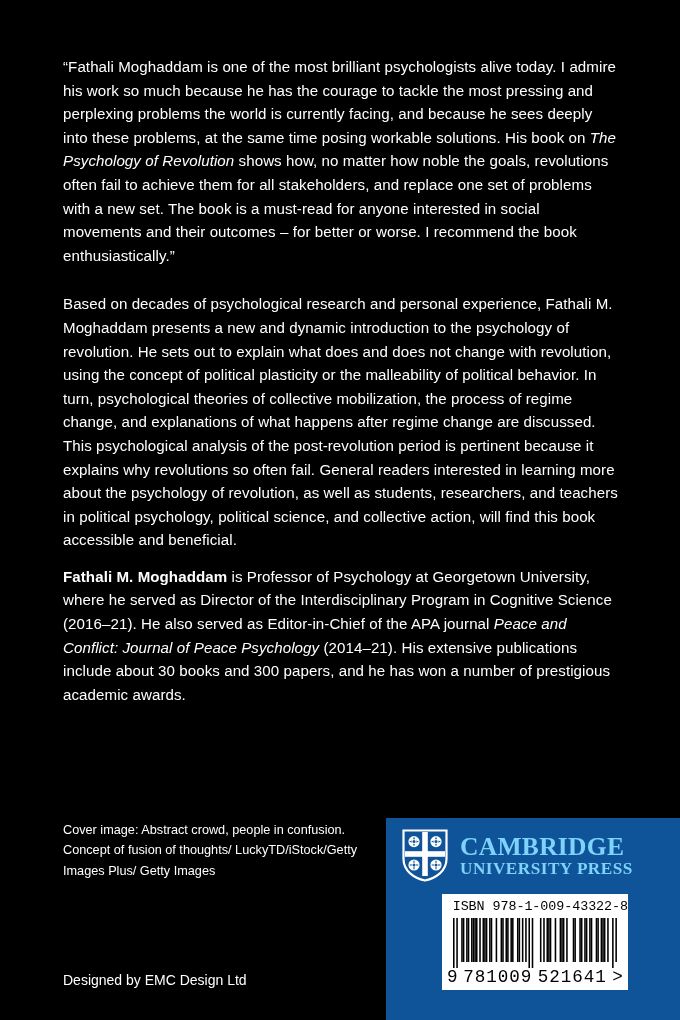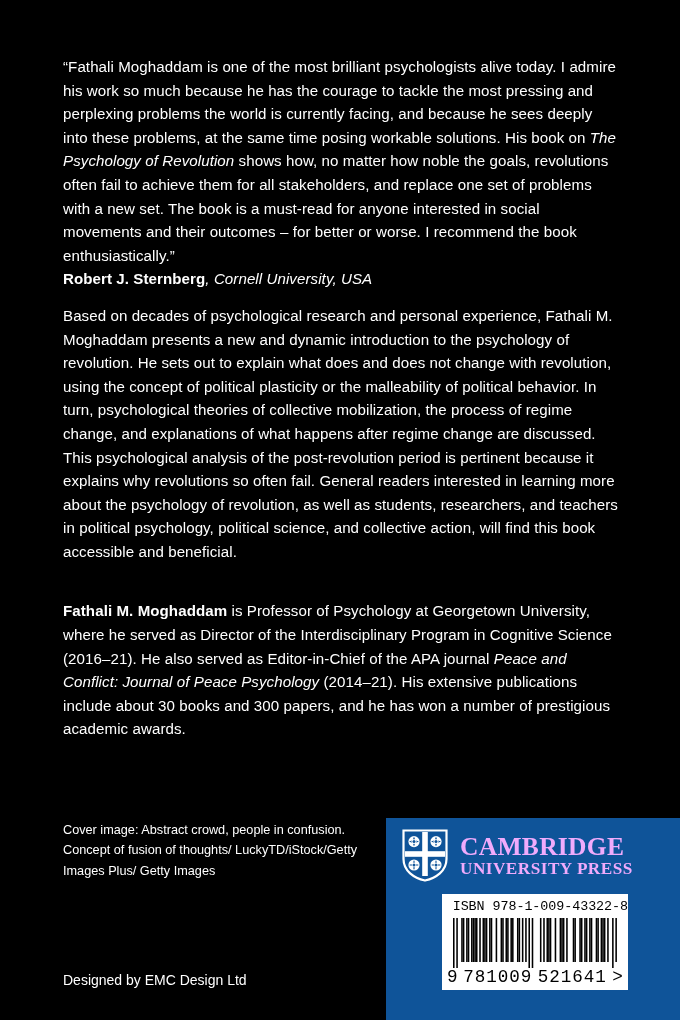--- a/index.html
+++ b/index.html
@@ -19,24 +19,24 @@
   .text-col {
     position:absolute;
     left:63px; top:55px;
     width:556px;
   }
   .para {
     color:#ffffff;
     font-size:15.1px;
     line-height:23.6px;
     letter-spacing:0.005em;
-    margin-bottom:30px;
+    margin-bottom:7px;
   }
   .para:last-child { margin-bottom:0; }
-  .para.endorse { margin-bottom:8px; }
+  .para.endorse { margin-bottom:20px; }
   .attrib { display:block; }
   .b { font-weight:bold; }
   .i { font-style:italic; }
 
   .spacer-1 { height:5px; }
   .spacer-2 { height:6px; }
 
   
   .credit-block {
     position:absolute;
@@ -67,21 +67,21 @@
     left:16px; top:11px;
     display:flex;
     align-items:center;
   }
   .crest {
     width:46px; height:53px;
     flex:0 0 auto;
   }
   .wordmark {
     margin-left:12px;
-    color:#f0abfc;
+    color:#7dd3fc;
     font-family:"Liberation Serif", serif;
     line-height:1;
   }
   .wm-1 {
     display:block;
     font-size:25.5px;
     font-weight:bold;
     letter-spacing:0.012em;
   }
   .wm-2 {
@@ -134,21 +134,20 @@
 </style>
 </head>
 <body>
 
 <div id="cover">
 
   <div class="text-col">
 
     <p class="para endorse">
       <span>“Fathali Moghaddam is one of the most brilliant psychologists alive today. I admire his work so much because he has the courage to tackle the most pressing and perplexing problems the world is currently facing, and because he sees deeply into these problems, at the same time posing workable solutions. His book on </span><span class="i">The Psychology of Revolution</span><span> shows how, no matter how noble the goals, revolutions often fail to achieve them for all stakeholders, and replace one set of problems with a new set. The book is a must-read for anyone interested in social movements and their outcomes – for better or worse. I recommend the book enthusiastically.”</span>
-      <span class="attrib"><span class="b">Robert J. Sternberg</span><span class="i">, Cornell University, USA</span></span>
     </p>
 
     <div class="spacer-1"></div>
 
     <p class="para">Based on decades of psychological research and personal experience, Fathali M. Moghaddam presents a new and dynamic introduction to the psychology of revolution. He sets out to explain what does and does not change with revolution, using the concept of political plasticity or the malleability of political behavior. In turn, psychological theories of collective mobilization, the process of regime change, and explanations of what happens after regime change are discussed. This psychological analysis of the post-revolution period is pertinent because it explains why revolutions so often fail. General readers interested in learning more about the psychology of revolution, as well as students, researchers, and teachers in political psychology, political science, and collective action, will find this book accessible and beneficial.</p>
 
     <div class="spacer-2"></div>
 
     <p class="para">
       <span class="b">Fathali M. Moghaddam</span><span> is Professor of Psychology at Georgetown University, where he served as Director of the Interdisciplinary Program in Cognitive Science (2016–21). He also served as Editor-in-Chief of the APA journal </span><span class="i">Peace and Conflict: Journal of Peace Psychology</span><span> (2014–21). His extensive publications include about 30 books and 300 papers, and he has won a number of prestigious academic awards.</span>

